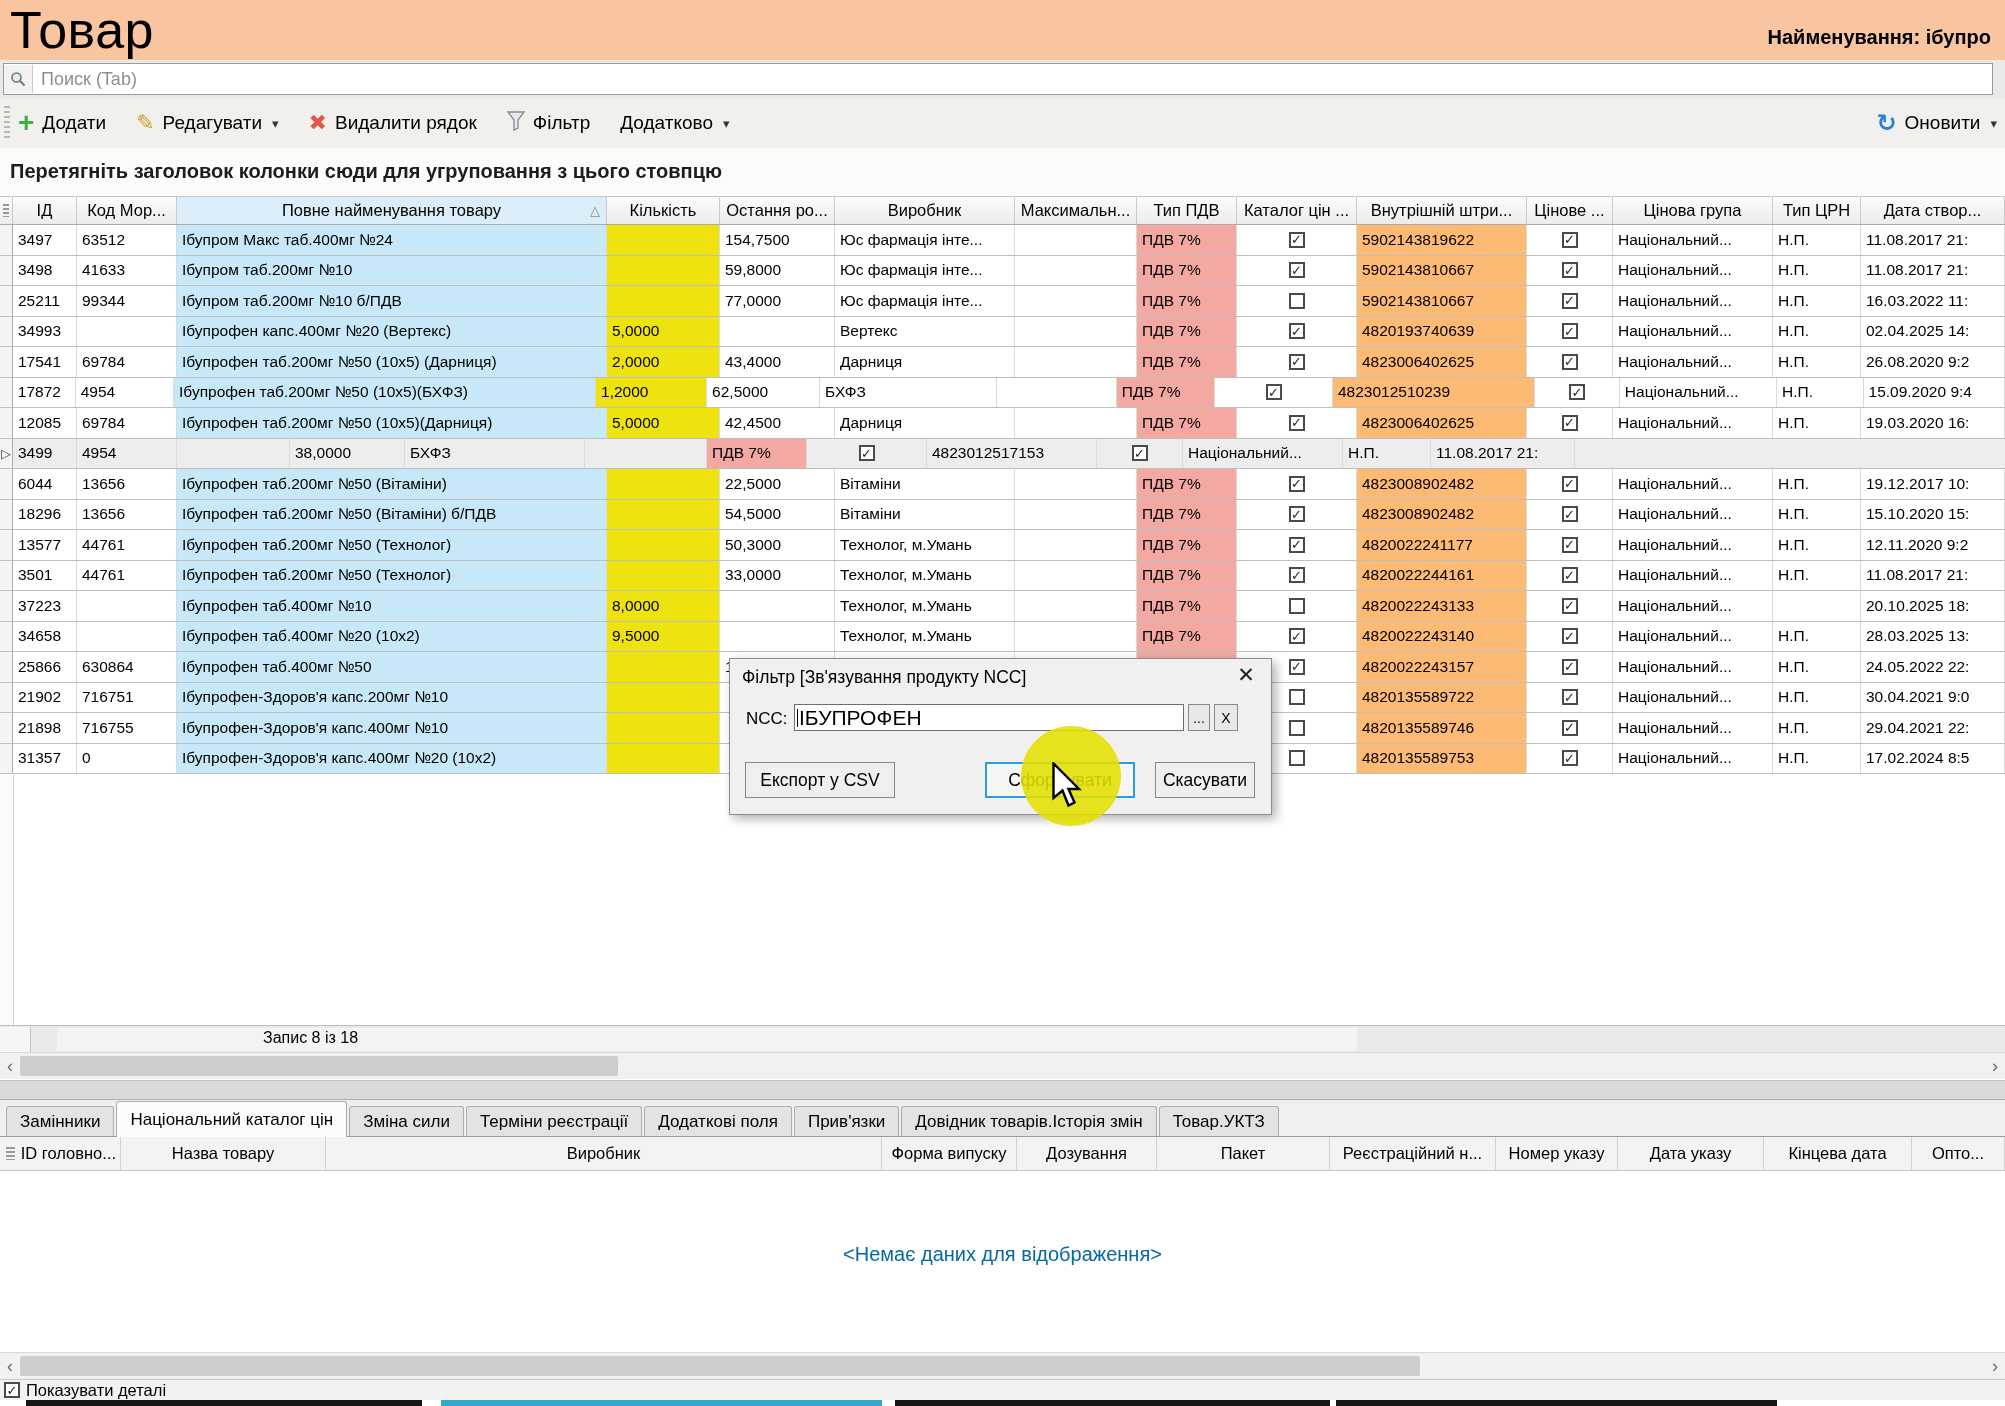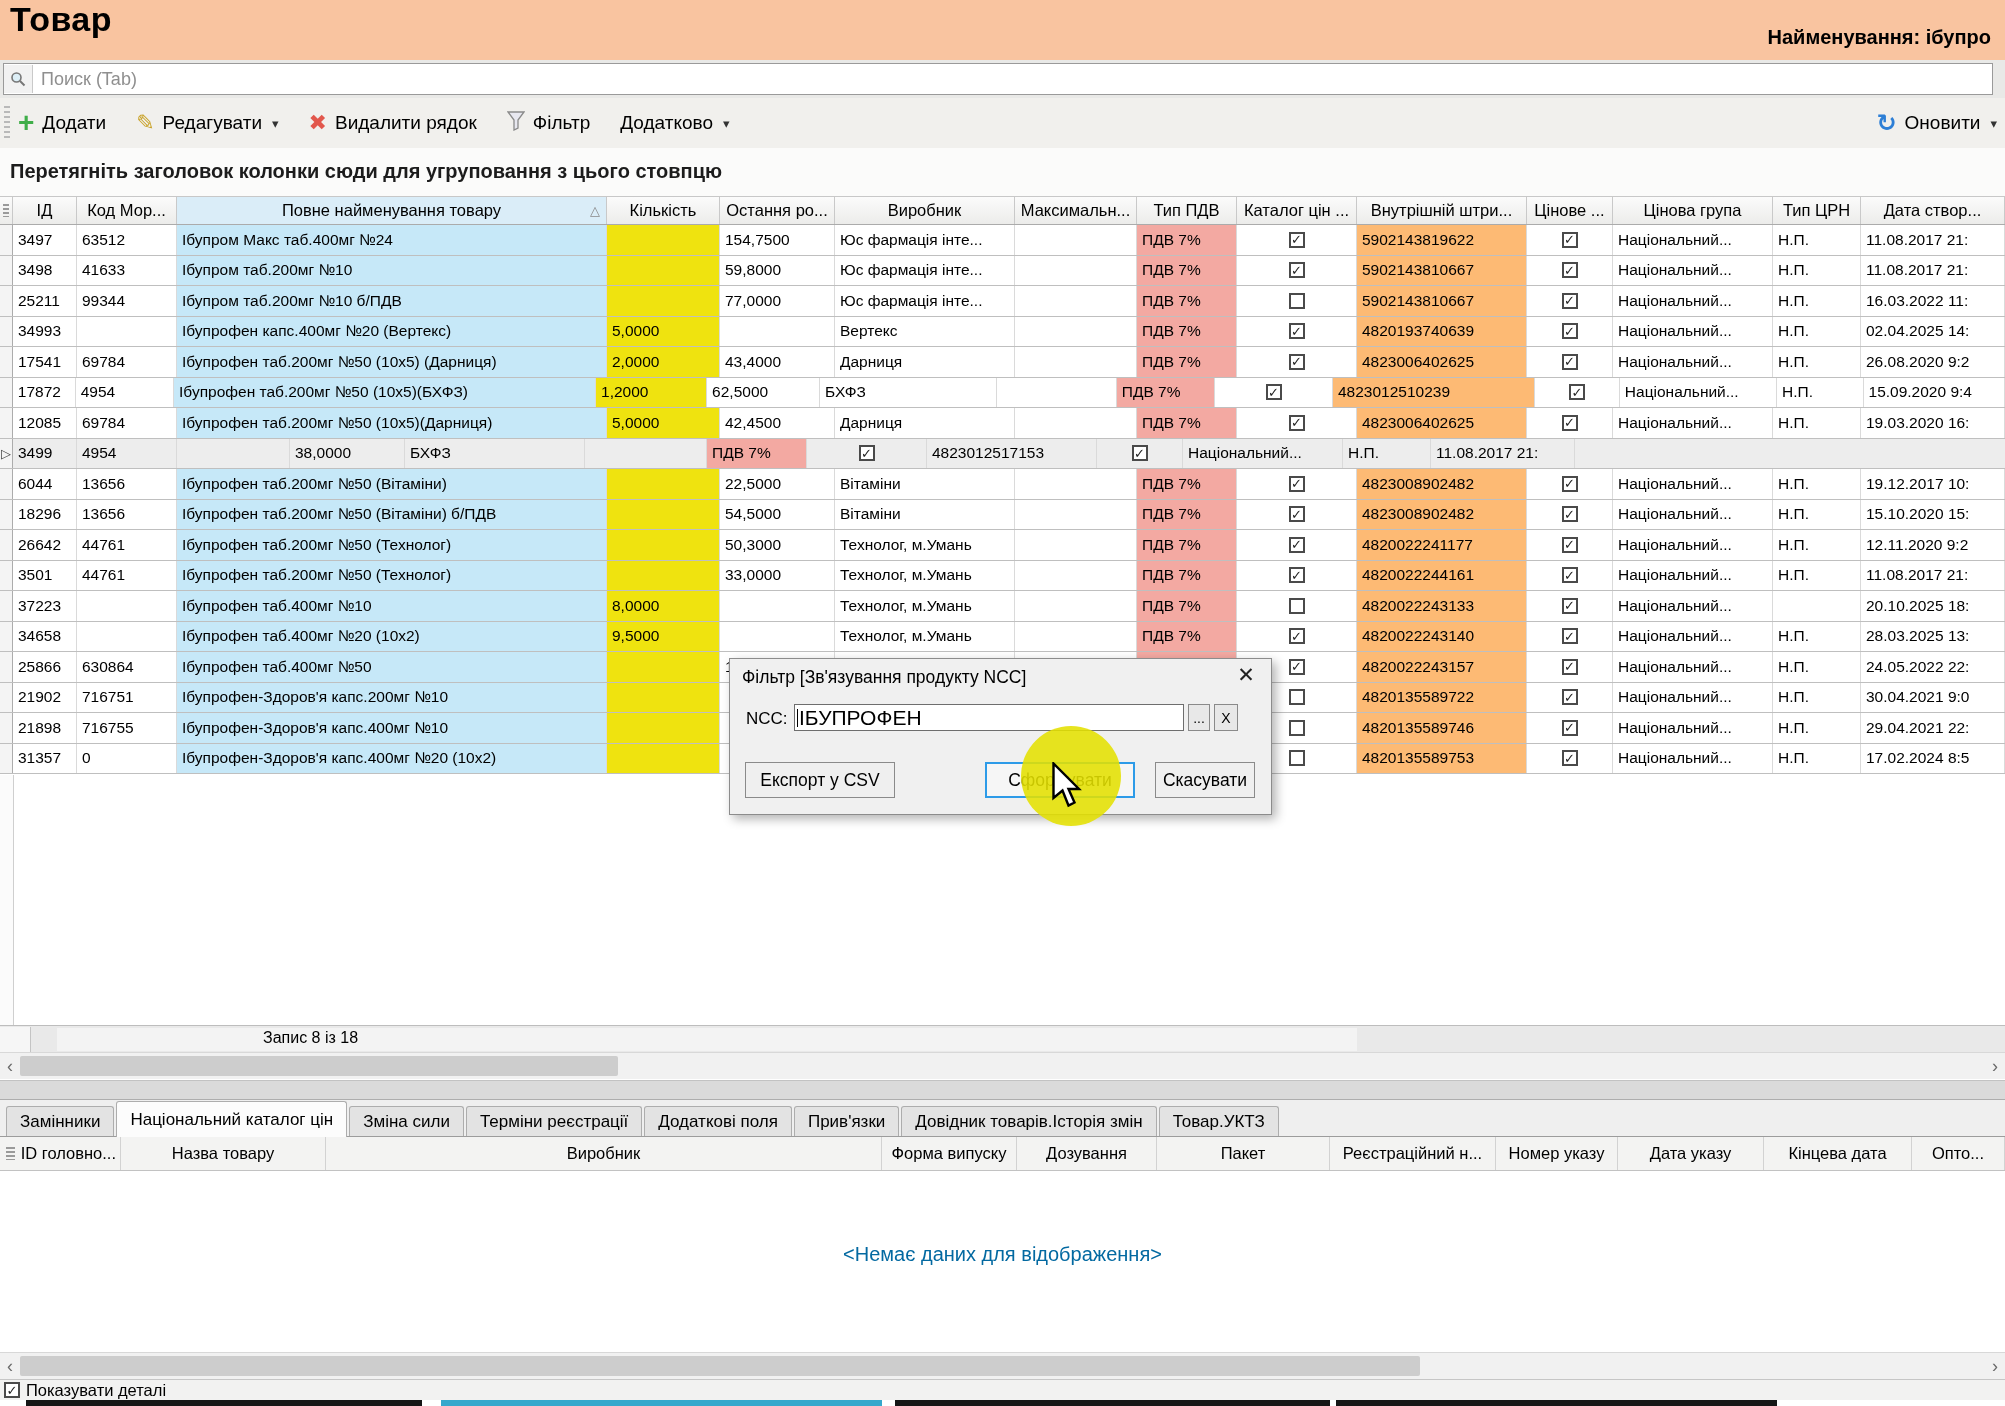--- a/index.html
+++ b/index.html
@@ -1,19 +1,19 @@
 <!DOCTYPE html>
 <html><head>
 <meta charset="utf-8">
 <style>
   html,body{margin:0;padding:0;width:2005px;height:1406px;overflow:hidden;
     font-family:"Liberation Sans","DejaVu Sans",sans-serif;background:#fff;color:#000;}
   
   .title-band{position:absolute;left:0;top:0;width:2005px;height:60px;background:#F9C4A0;}
-  .app-title{position:absolute;left:10px;top:0px;font-size:34px;font-weight:bold;letter-spacing:.5px;}
+  .app-title{position:absolute;left:10px;top:0px;font-size:52px;font-weight:normal;letter-spacing:.5px;}
   .subtitle{position:absolute;right:14px;top:26px;font-size:20px;font-weight:bold;}
   
   .search-row{position:absolute;left:0;top:60px;width:2005px;height:38px;background:#E9E9E7;}
   .search-box{position:absolute;left:3px;top:3px;right:12px;height:30px;background:#fff;border:1px solid #9a9a9a;display:flex;align-items:center;}
   .search-icon-box{width:28px;height:28px;border-right:1px solid #c9c9c9;background:#f2f2f2;display:flex;align-items:center;justify-content:center;}
   .search-placeholder{color:#8f8f8f;font-size:18px;padding-left:8px;}
   
   .toolbar{position:absolute;left:0;top:98px;width:2005px;height:50px;background:#F1F0ED;border-bottom:1px solid #DDDDDA;display:flex;align-items:center;font-size:19px;}
   .grip-v{width:6px;height:34px;margin:0 8px 0 4px;background:repeating-linear-gradient(to bottom,#b9b9b9 0 2px,transparent 2px 5px);}
   .tb-item{display:flex;align-items:center;gap:8px;margin-right:30px;cursor:default;}
@@ -400,21 +400,21 @@
         <div class="cell c-bar" style="width: 170px;">4823008902482</div>
         <div class="cell  c-check" style="width: 86px;">
           <span class="cb">✓</span>
         </div>
         <div class="cell " style="width: 160px;">Національний...</div>
         <div class="cell " style="width: 88px;">Н.П.</div>
         <div class="cell " style="width: 144px;">15.10.2020 15:</div>
       </div>
       <div class="row">
         <div class="cell c-ind" style="width: 13px;"></div>
-        <div class="cell " style="width: 64px;">26642</div>
+        <div class="cell " style="width: 64px;">13577</div>
         <div class="cell " style="width: 100px;">44761</div>
         <div class="cell c-name" style="width: 430px;">Ібупрофен таб.200мг №50 (Технолог)</div>
         <div class="cell c-qty" style="width: 113px;"></div>
         <div class="cell " style="width: 115px;">50,3000</div>
         <div class="cell " style="width: 180px;">Технолог, м.Умань</div>
         <div class="cell " style="width: 122px;"></div>
         <div class="cell c-vat" style="width: 100px;">ПДВ 7%</div>
         <div class="cell  c-check" style="width: 120px;">
           <span class="cb">✓</span>
         </div>

